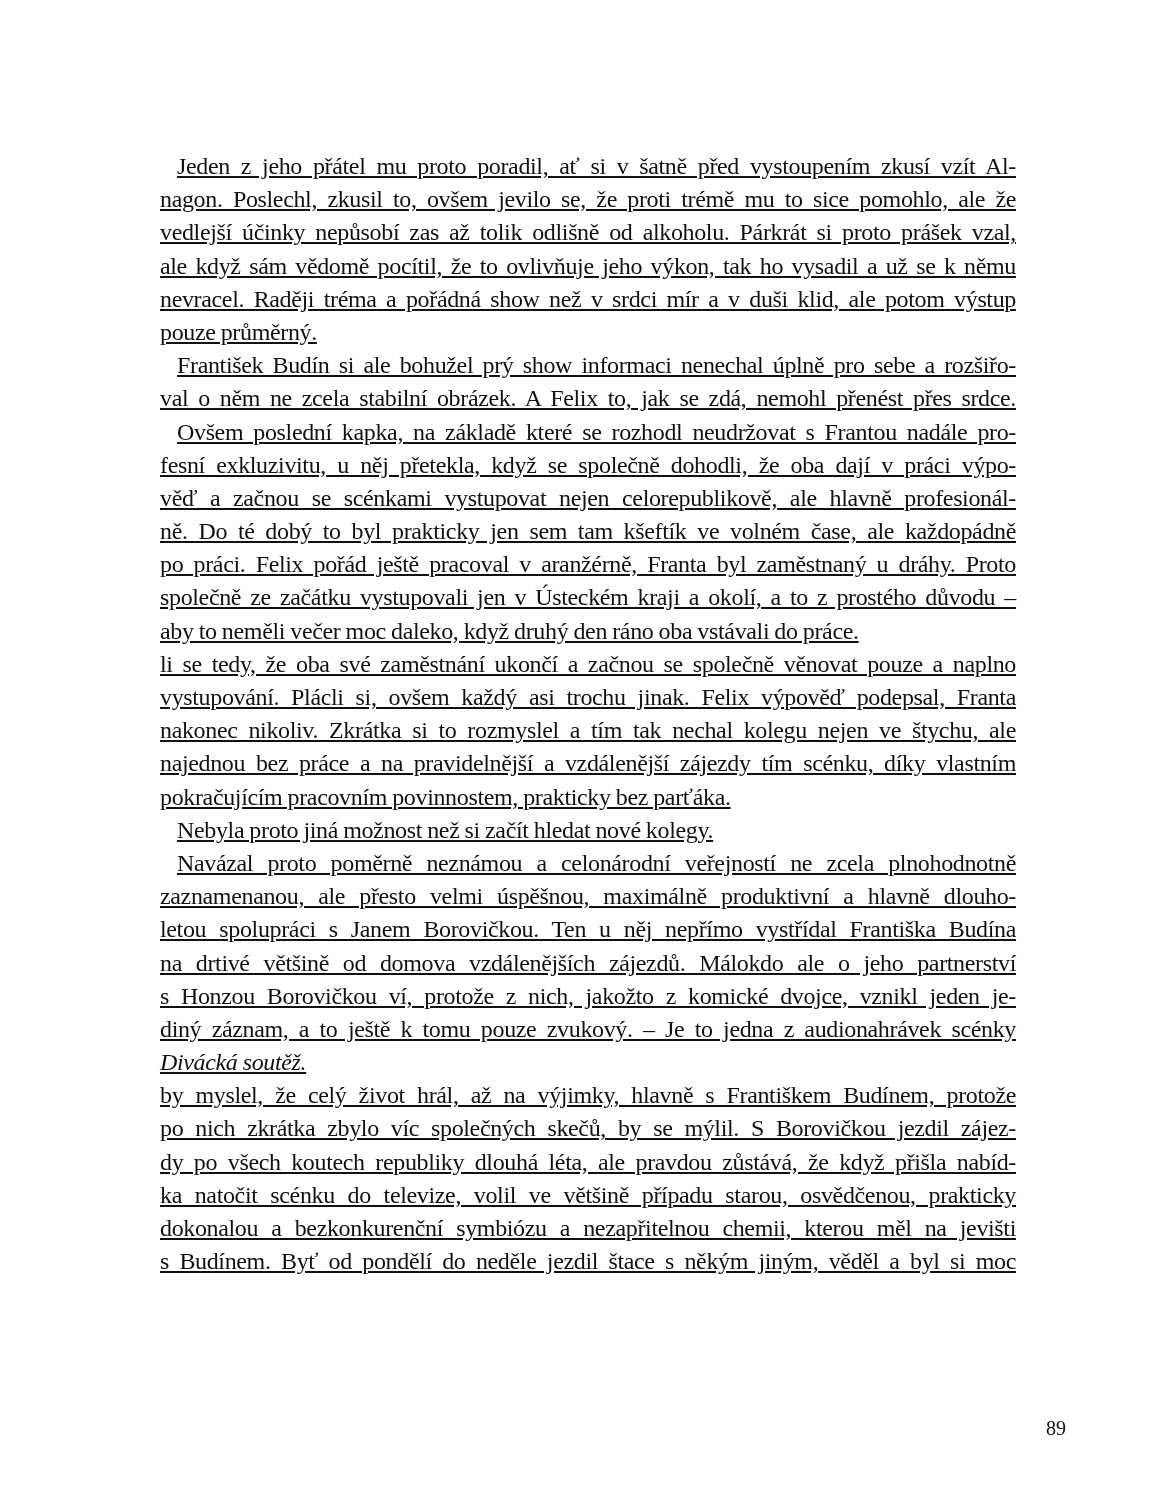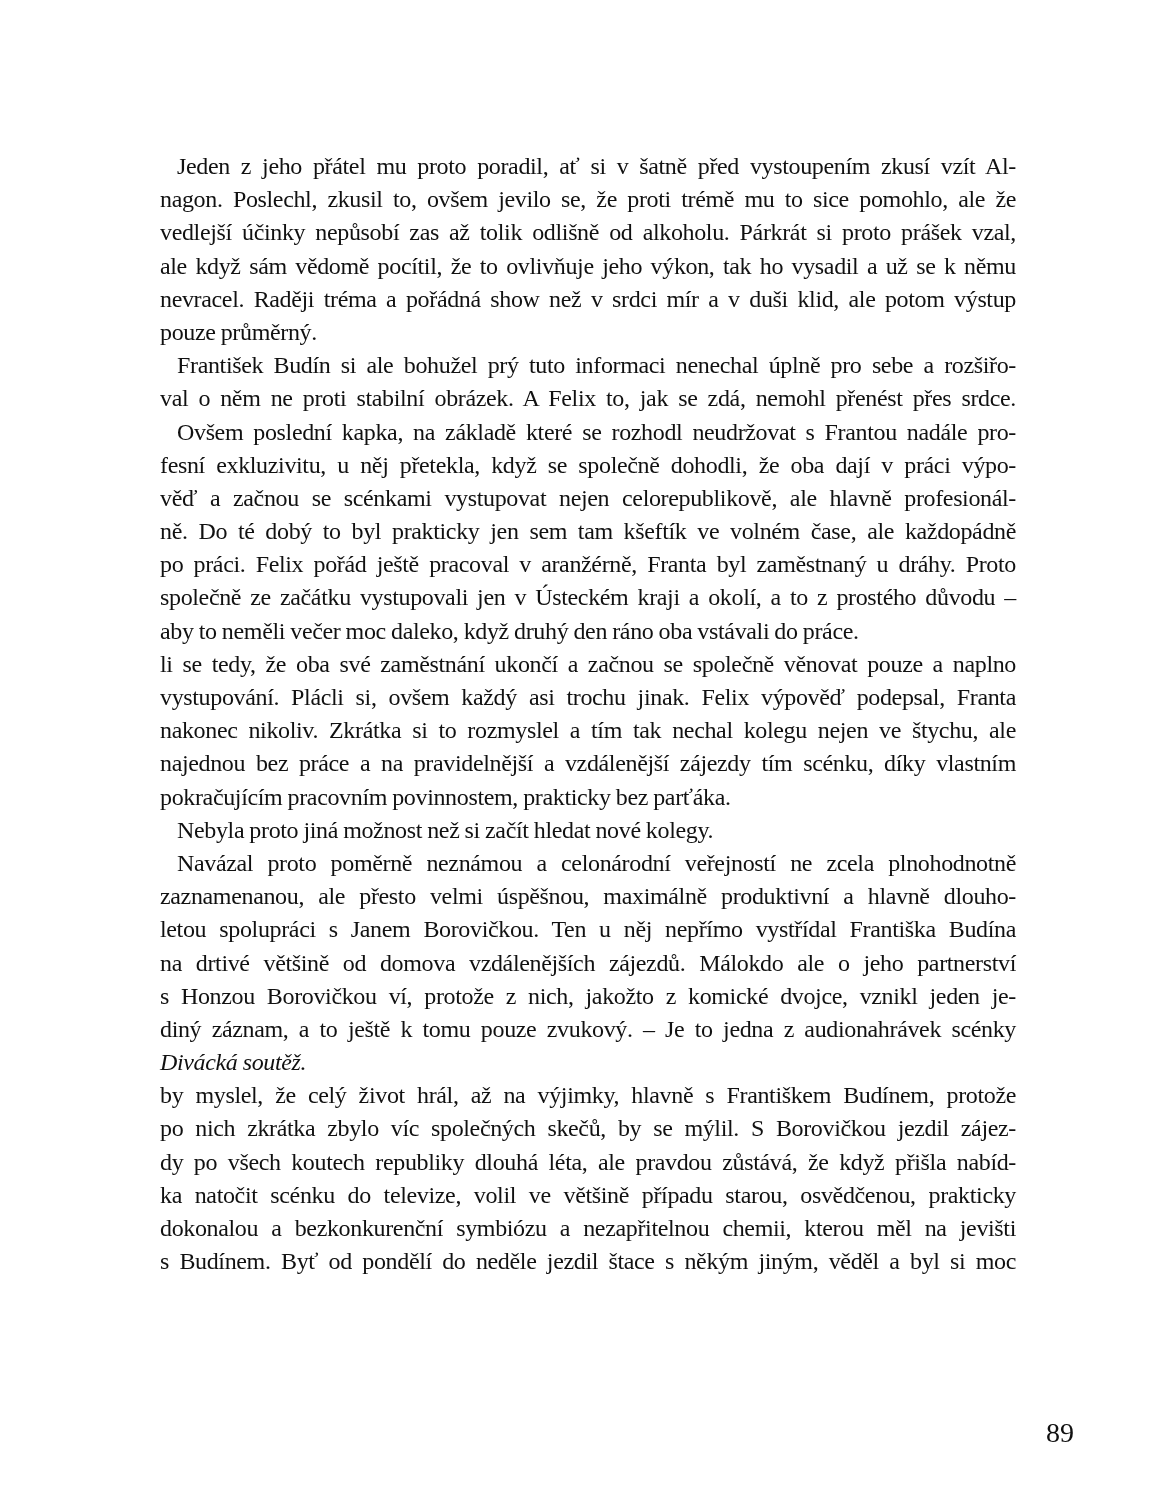--- a/index.html
+++ b/index.html
@@ -8,43 +8,43 @@
       position: absolute; left: 0; top: 0; width: 1152px; height: 1506px; background: #ffffff;
     }
     .text-block {
       position: absolute; left: 160px; top: 150px; width: 856px;
       font-family: "Liberation Serif", "DejaVu Serif", serif;
       font-size: 24px; color: #111111;
     }
     .line {
       height: 33.2px; line-height: 33.2px; white-space: nowrap;
       text-align: justify; text-align-last: justify;
-      letter-spacing: -0.35px; word-spacing: -0.5px;
+      letter-spacing: -0.35px; word-spacing: -0.5px; text-decoration: underline;
     }
     .line.indent { padding-left: 17px; }
     .line.last { text-align-last: left; }
     .page-number {
       position: absolute; left: 1046px; top: 1417px;
       font-family: "Liberation Serif", "DejaVu Serif", serif;
-      font-size: 28px; color: #111111;
+      font-size: 20px; color: #111111;
     }
   </style>
 </head>
 <body>
 
 <div class="page">
   <div class="text-block" id="text-block">
       <div class="line indent">Jeden z jeho přátel mu proto poradil, ať si v šatně před vystoupením zkusí vzít Al-</div>
       <div class="line">nagon. Poslechl, zkusil to, ovšem jevilo se, že proti trémě mu to sice pomohlo, ale že</div>
       <div class="line">vedlejší účinky nepůsobí zas až tolik odlišně od alkoholu. Párkrát si proto prášek vzal,</div>
       <div class="line">ale když sám vědomě pocítil, že to ovlivňuje jeho výkon, tak ho vysadil a už se k němu</div>
       <div class="line">nevracel. Raději tréma a pořádná show než v srdci mír a v duši klid, ale potom výstup</div>
       <div class="line last">pouze průměrný.</div>
-      <div class="line indent">František Budín si ale bohužel prý tuto informaci nenechal úplně pro sebe a rozšiřo-</div>
-      <div class="line">val o něm ne proti stabilní obrázek. A Felix to, jak se zdá, nemohl přenést přes srdce.</div>
+      <div class="line indent">František Budín si ale bohužel prý show informaci nenechal úplně pro sebe a rozšiřo-</div>
+      <div class="line">val o něm ne zcela stabilní obrázek. A Felix to, jak se zdá, nemohl přenést přes srdce.</div>
       <div class="line indent">Ovšem poslední kapka, na základě které se rozhodl neudržovat s Frantou nadále pro-</div>
       <div class="line">fesní exkluzivitu, u něj přetekla, když se společně dohodli, že oba dají v práci výpo-</div>
       <div class="line">věď a začnou se scénkami vystupovat nejen celorepublikově, ale hlavně profesionál-</div>
       <div class="line">ně. Do té dobý to byl prakticky jen sem tam kšeftík ve volném čase, ale každopádně</div>
       <div class="line">po práci. Felix pořád ještě pracoval v aranžérně, Franta byl zaměstnaný u dráhy. Proto</div>
       <div class="line">společně ze začátku vystupovali jen v Ústeckém kraji a okolí, a to z prostého důvodu –</div>
       <div class="line last">aby to neměli večer moc daleko, když druhý den ráno oba vstávali do práce.</div>
       <div class="line">li se tedy, že oba své zaměstnání ukončí a začnou se společně věnovat pouze a naplno</div>
       <div class="line">vystupování. Plácli si, ovšem každý asi trochu jinak. Felix výpověď podepsal, Franta</div>
       <div class="line">nakonec nikoliv. Zkrátka si to rozmyslel a tím tak nechal kolegu nejen ve štychu, ale</div>

